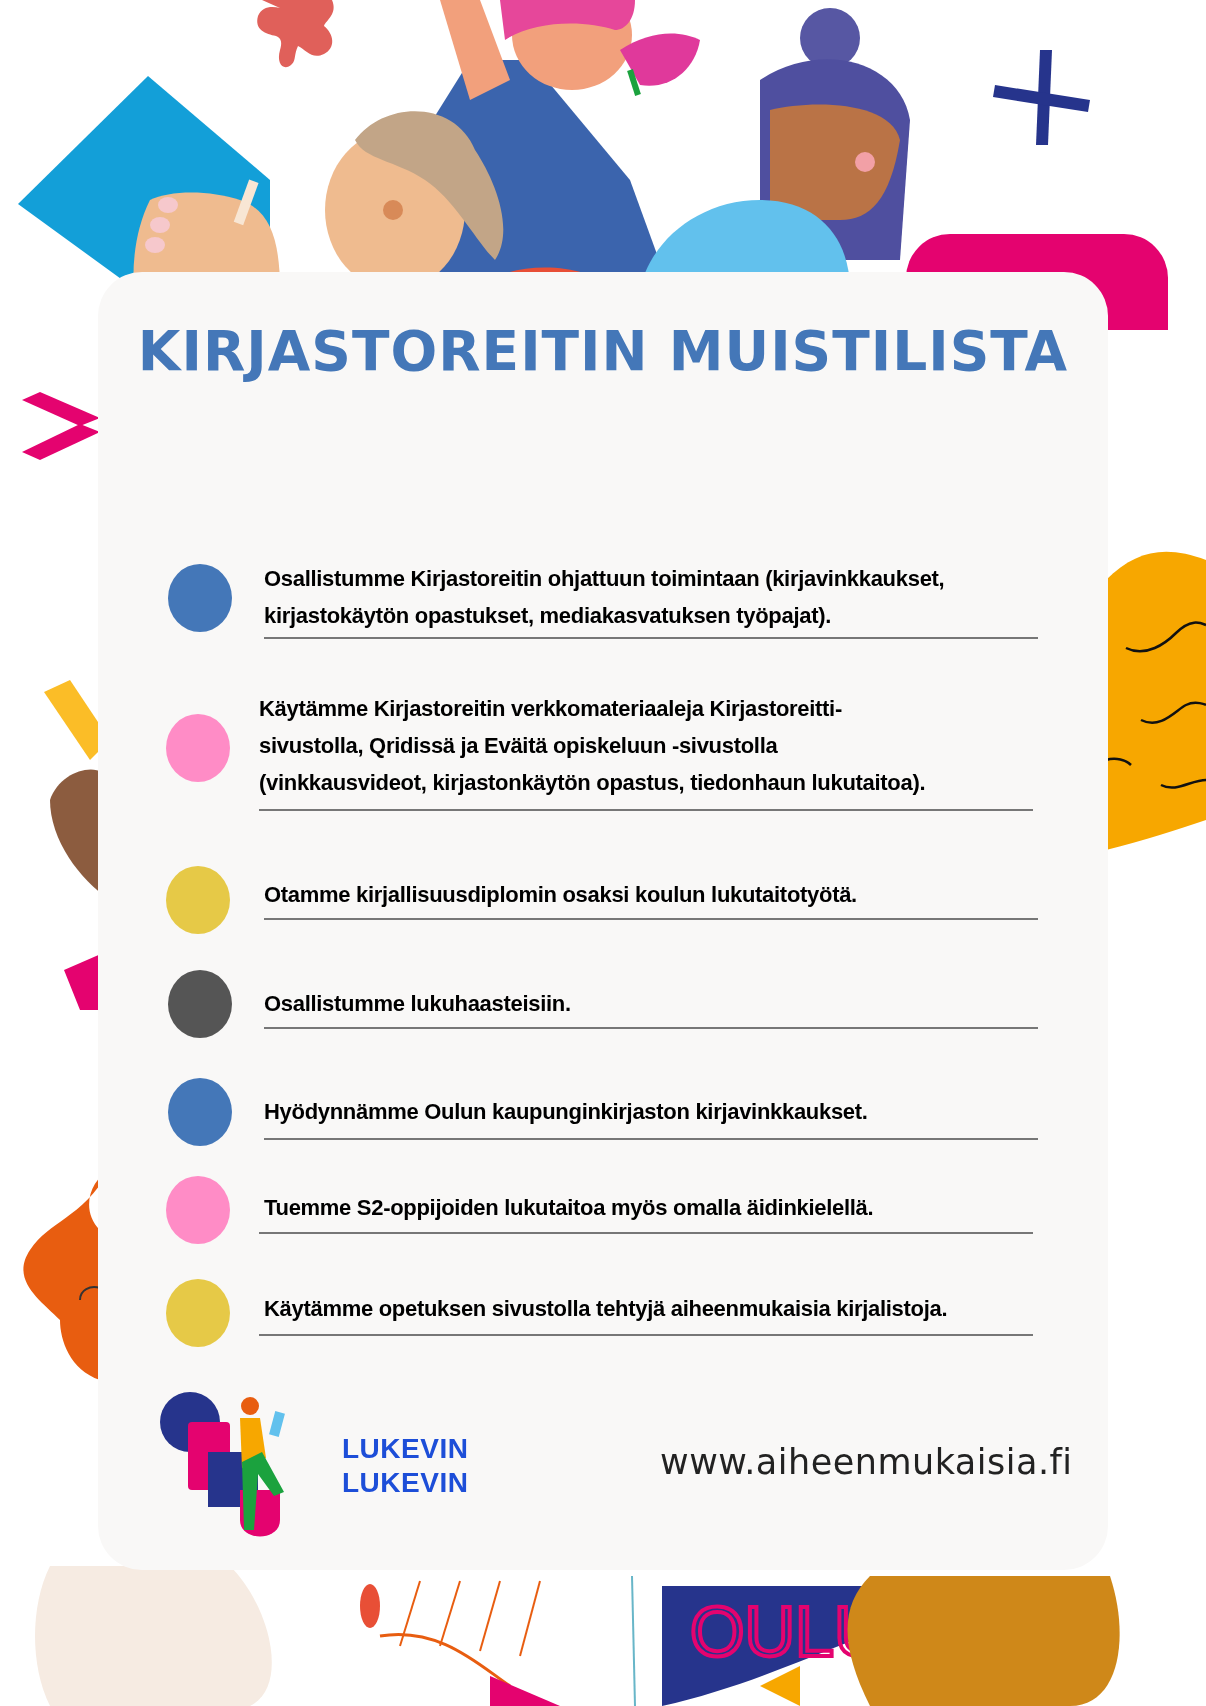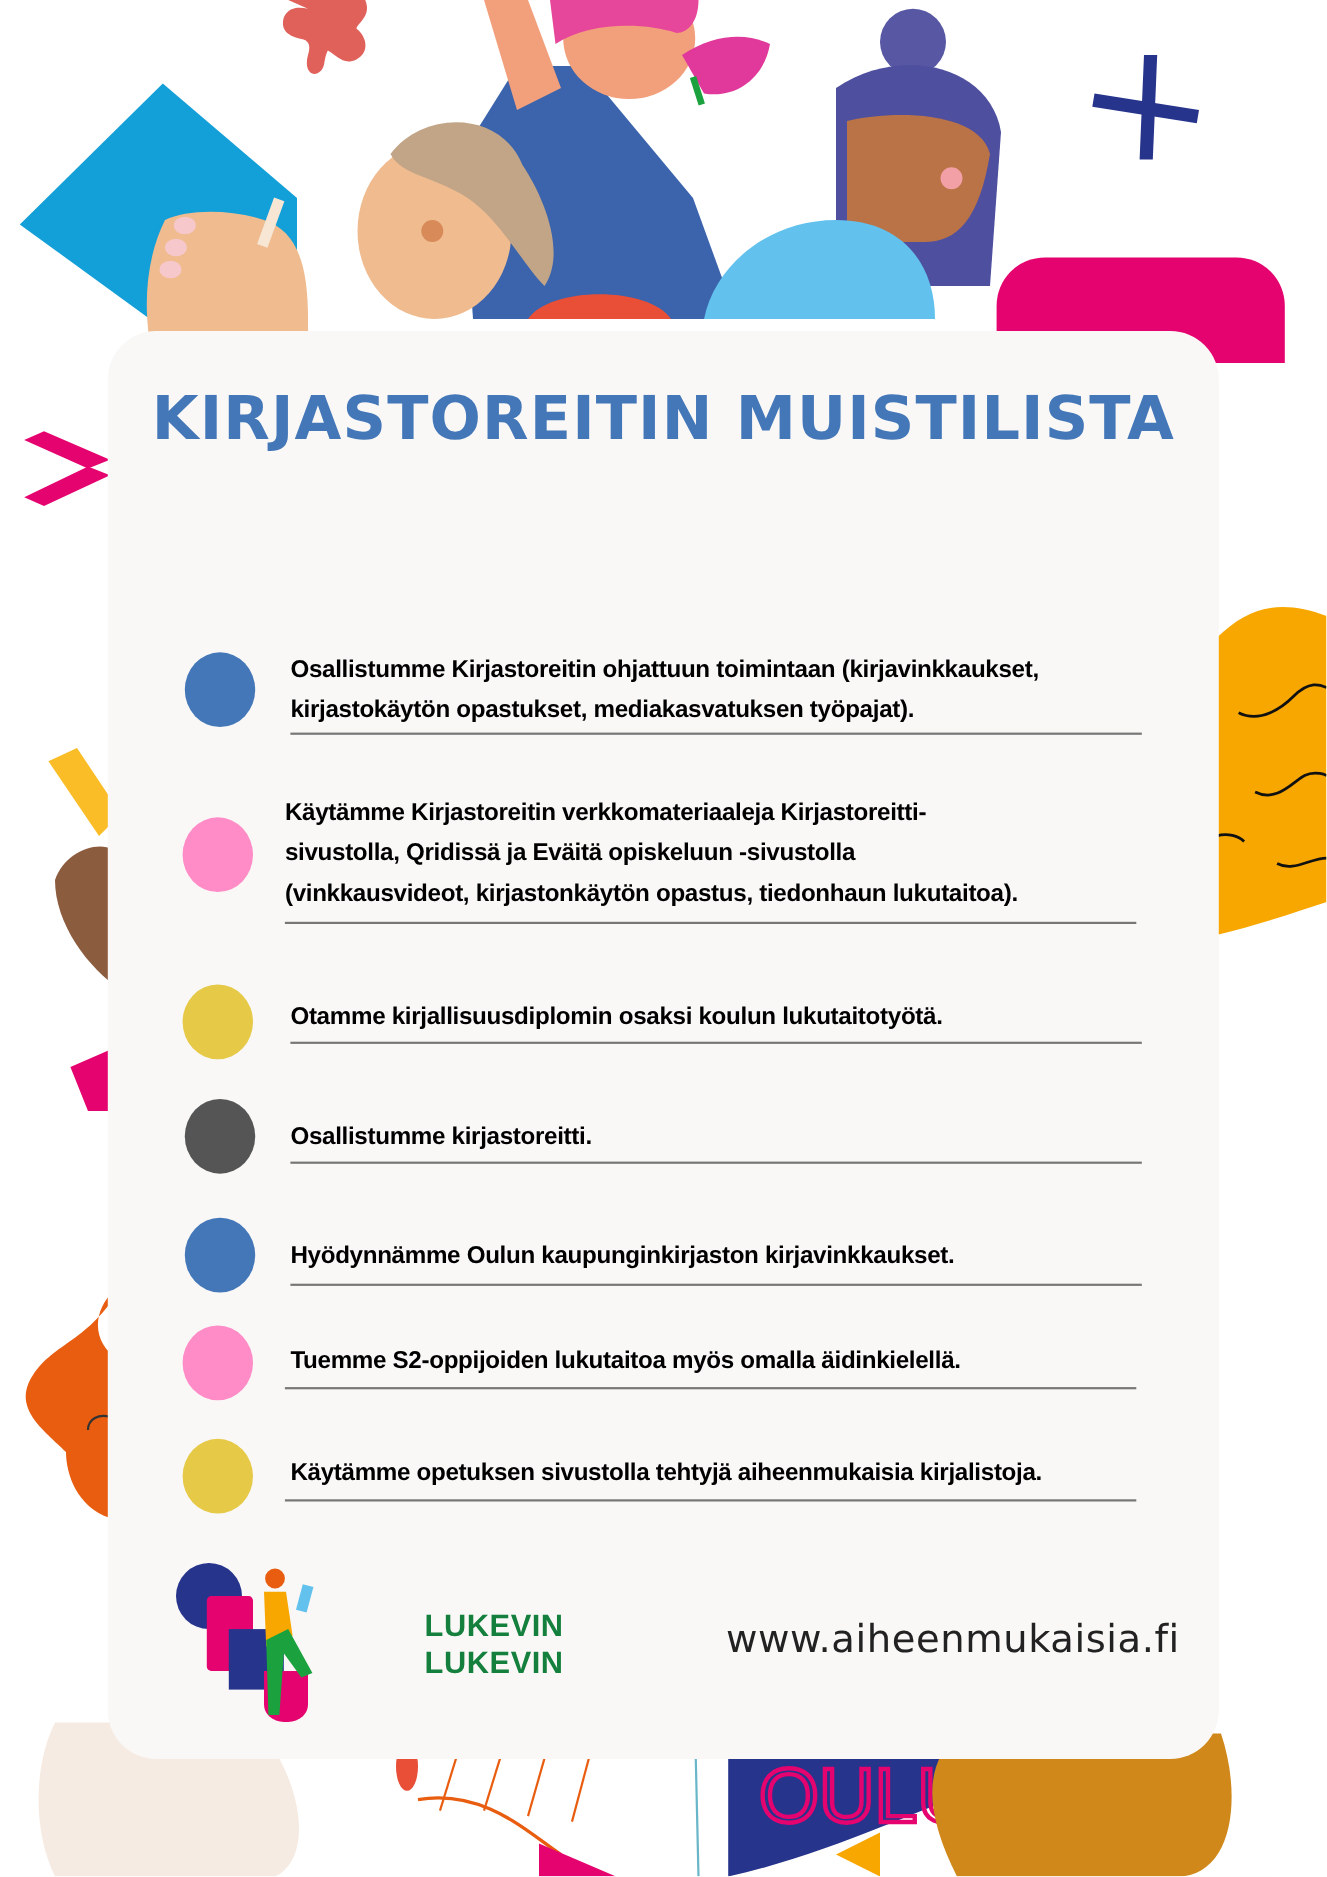--- a/index.html
+++ b/index.html
@@ -1,41 +1,41 @@
 <!DOCTYPE html>
 <html><head>
 <meta charset="utf-8">
 <style>
   * { box-sizing: border-box; margin: 0; padding: 0; }
   html, body { width: 1206px; height: 1706px; overflow: hidden; background: #ffffff; }
   body { position: relative; font-family: "Liberation Sans", sans-serif; }
   .deco { position: absolute; }
   .card {
-    position: absolute; left: 98px; top: 301px; width: 1010px; height: 1298px;
+    position: absolute; left: 98px; top: 272px; width: 1010px; height: 1298px;
     background: #f9f8f7; border-radius: 44px;
   }
   .title {
     position: absolute; left: 0; width: 100%; text-align: center;
     font-family: "DejaVu Sans", sans-serif; font-weight: bold; color: #4477b8;
     font-size: 55px; letter-spacing: 1px; line-height: 1;
   }
   .item { position: absolute; left: 0; width: 100%; }
   .dot {
     position: absolute; width: 64px; height: 68px; border-radius: 50%;
   }
   .item-text {
     position: absolute; font-family: "Liberation Sans", sans-serif; font-weight: bold;
     font-size: 22px; line-height: 37px; color: #000000; white-space: pre-line;
     letter-spacing: -0.3px;
   }
   .rule { position: absolute; height: 2px; background: #777; }
   .logo-text {
     position: absolute; left: 244px; top: 1160px;
     font-family: "Liberation Sans", sans-serif; font-weight: bold; font-size: 28px;
-    line-height: 34px; color: #15803d; letter-spacing: 0.5px; margin-left: 44px;
+    line-height: 34px; color: #1d4ed8; letter-spacing: 0.5px;
   }
   .site {
     position: absolute; left: 562px; top: 1170px;
     font-family: "DejaVu Sans", sans-serif; font-size: 35px; color: #222;
     letter-spacing: 0.5px;
   }
 </style>
 </head>
 <body>
 
@@ -134,21 +134,21 @@
   </div>
 
   <div class="item">
     <span class="dot" style="left:68px;top:594px;background:#e6c947"></span>
     <div class="item-text" style="left:166px;top:604px">Otamme kirjallisuusdiplomin osaksi koulun lukutaitotyötä.</div>
     <div class="rule" style="left:166px;top:646px;width:774px"></div>
   </div>
 
   <div class="item">
     <span class="dot" style="left:70px;top:698px;background:#555555"></span>
-    <div class="item-text" style="left:166px;top:713px">Osallistumme kirjastoreitti.</div>
+    <div class="item-text" style="left:166px;top:713px">Osallistumme lukuhaasteisiin.</div>
     <div class="rule" style="left:166px;top:755px;width:774px"></div>
   </div>
 
   <div class="item">
     <span class="dot" style="left:70px;top:806px;background:#4477b8"></span>
     <div class="item-text" style="left:166px;top:821px">Hyödynnämme Oulun kaupunginkirjaston kirjavinkkaukset.</div>
     <div class="rule" style="left:166px;top:866px;width:774px"></div>
   </div>
 
   <div class="item">

